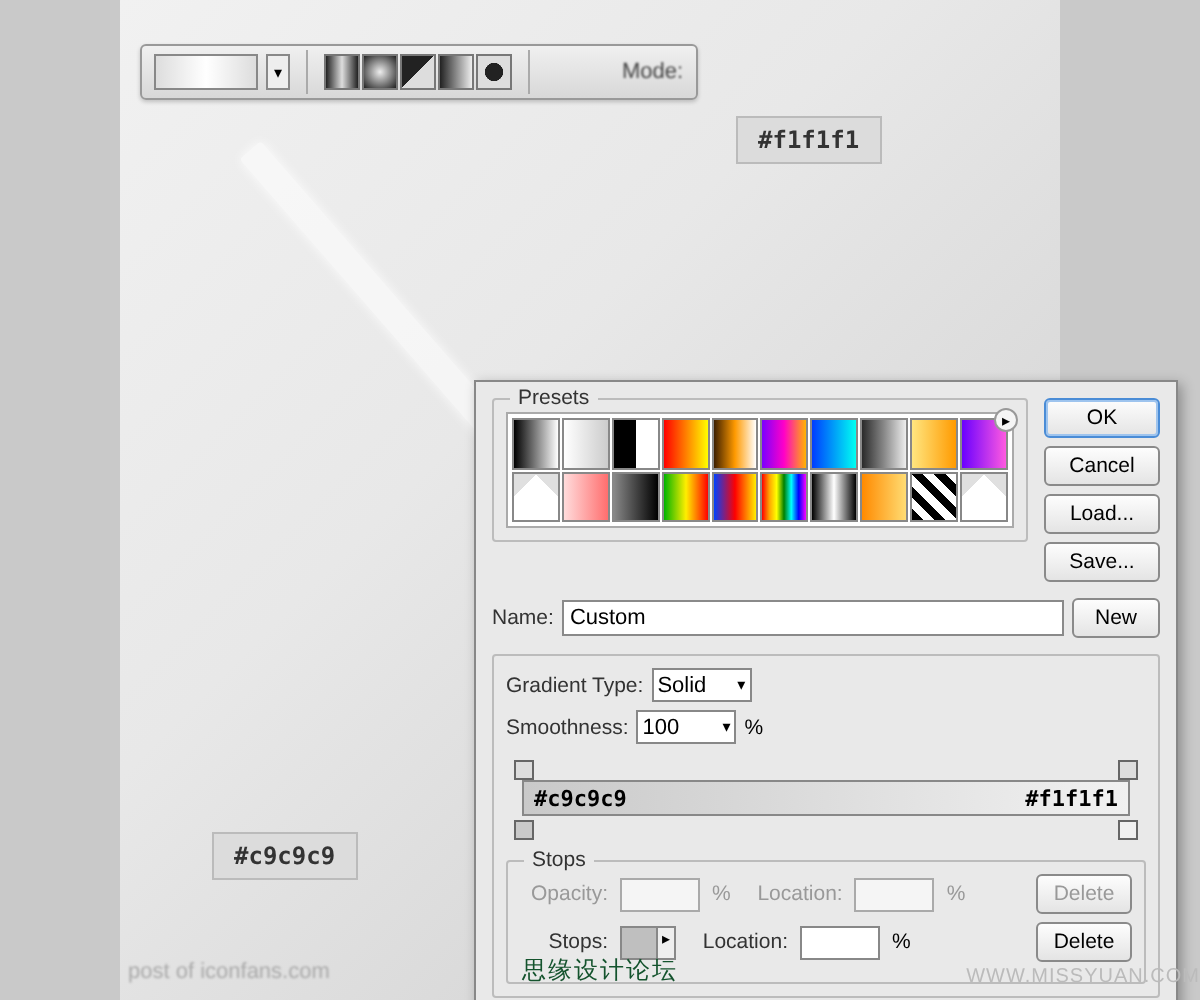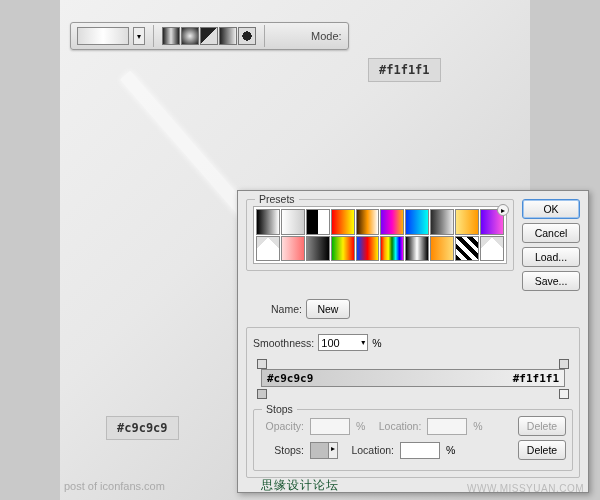--- a/index.html
+++ b/index.html
@@ -36,21 +36,21 @@
   .colstop { position:absolute; bottom:0; width:10px; height:10px; background:#ddd; border:1px solid #666; }
   .glabel { position:absolute; top:13px; font-family: Consolas,monospace; font-size:11px; font-weight:bold; }
   .stops-row { display:flex; align-items:center; gap:6px; margin-bottom:4px; }
   .stops-row .lbl { min-width:44px; text-align:right; }
   .mini-input { width:40px; height:17px; border:1px solid #aaa; background:#f5f5f5; }
   .mini-input.active { background:#fff; border-color:#888; }
   .color-well { width:28px; height:17px; border:1px solid #888; background:#bfbfbf; display:inline-flex; }
   .color-well::after { content:"▸"; font-size:8px; margin-left:auto; padding:1px 2px; background:#eee; border-left:1px solid #888; }
   .disabled { color:#999; }
   .watermark { position:absolute; bottom:6px; width:100%; text-align:center; font-size:12px; color:#14532d; letter-spacing:1px; }
-  .url { position:absolute; right:16px; bottom:6px; font-size:10px; color:#bbb; letter-spacing:0.5px;}
+  .url { position:absolute; right:0; bottom:6px; font-size:10px; color:#bbb; letter-spacing:0.5px;}
   .postmark { position:absolute; left:64px; top:480px; font-size:11px; color:#aaa; filter:blur(0.5px);}
   .pct { font-size:10.5px; }
   .combo { width:50px; height:17px; border:1px solid #888; background:#fff; display:flex; align-items:center; justify-content:space-between; padding:0 2px; }
   .combo::after { content:"▾"; font-size:8px; }
 </style>
 </head>
 <body>
 
 <div class="canvas"></div>
 
@@ -105,29 +105,36 @@
       </div>
     </div>
     <div class="right-col">
       <div class="btn primary">OK</div>
       <div class="btn">Cancel</div>
       <div class="btn">Load...</div>
       <div class="btn">Save...</div>
     </div>
   </div>
 
-  <div style="padding:0 8px 4px 8px;margin-left:25px;">
+  <div style="padding:0 8px 4px 8px;">
     <div class="row">
       <span class="lbl">Name:</span>
+      <input class="input" style="flex: 1 1 0%;" value="Custom">
       <div class="btn" style="width:44px">New</div>
     </div>
   </div>
 
   <div style="padding:0 8px 8px 8px;">
     <div class="group">
+      <div class="row">
+        <span class="lbl">Gradient Type:</span>
+        <div class="combo">
+            <span>Solid</span>
+          </div>
+      </div>
       <div class="row">
         <span class="lbl">Smoothness:</span>
         <div class="combo">
             <span>100</span>
           </div>
         <span class="pct">%</span>
       </div>
 
       <div class="gradient-bar-wrap">
         <div class="opstop" style="left:4px"></div>

